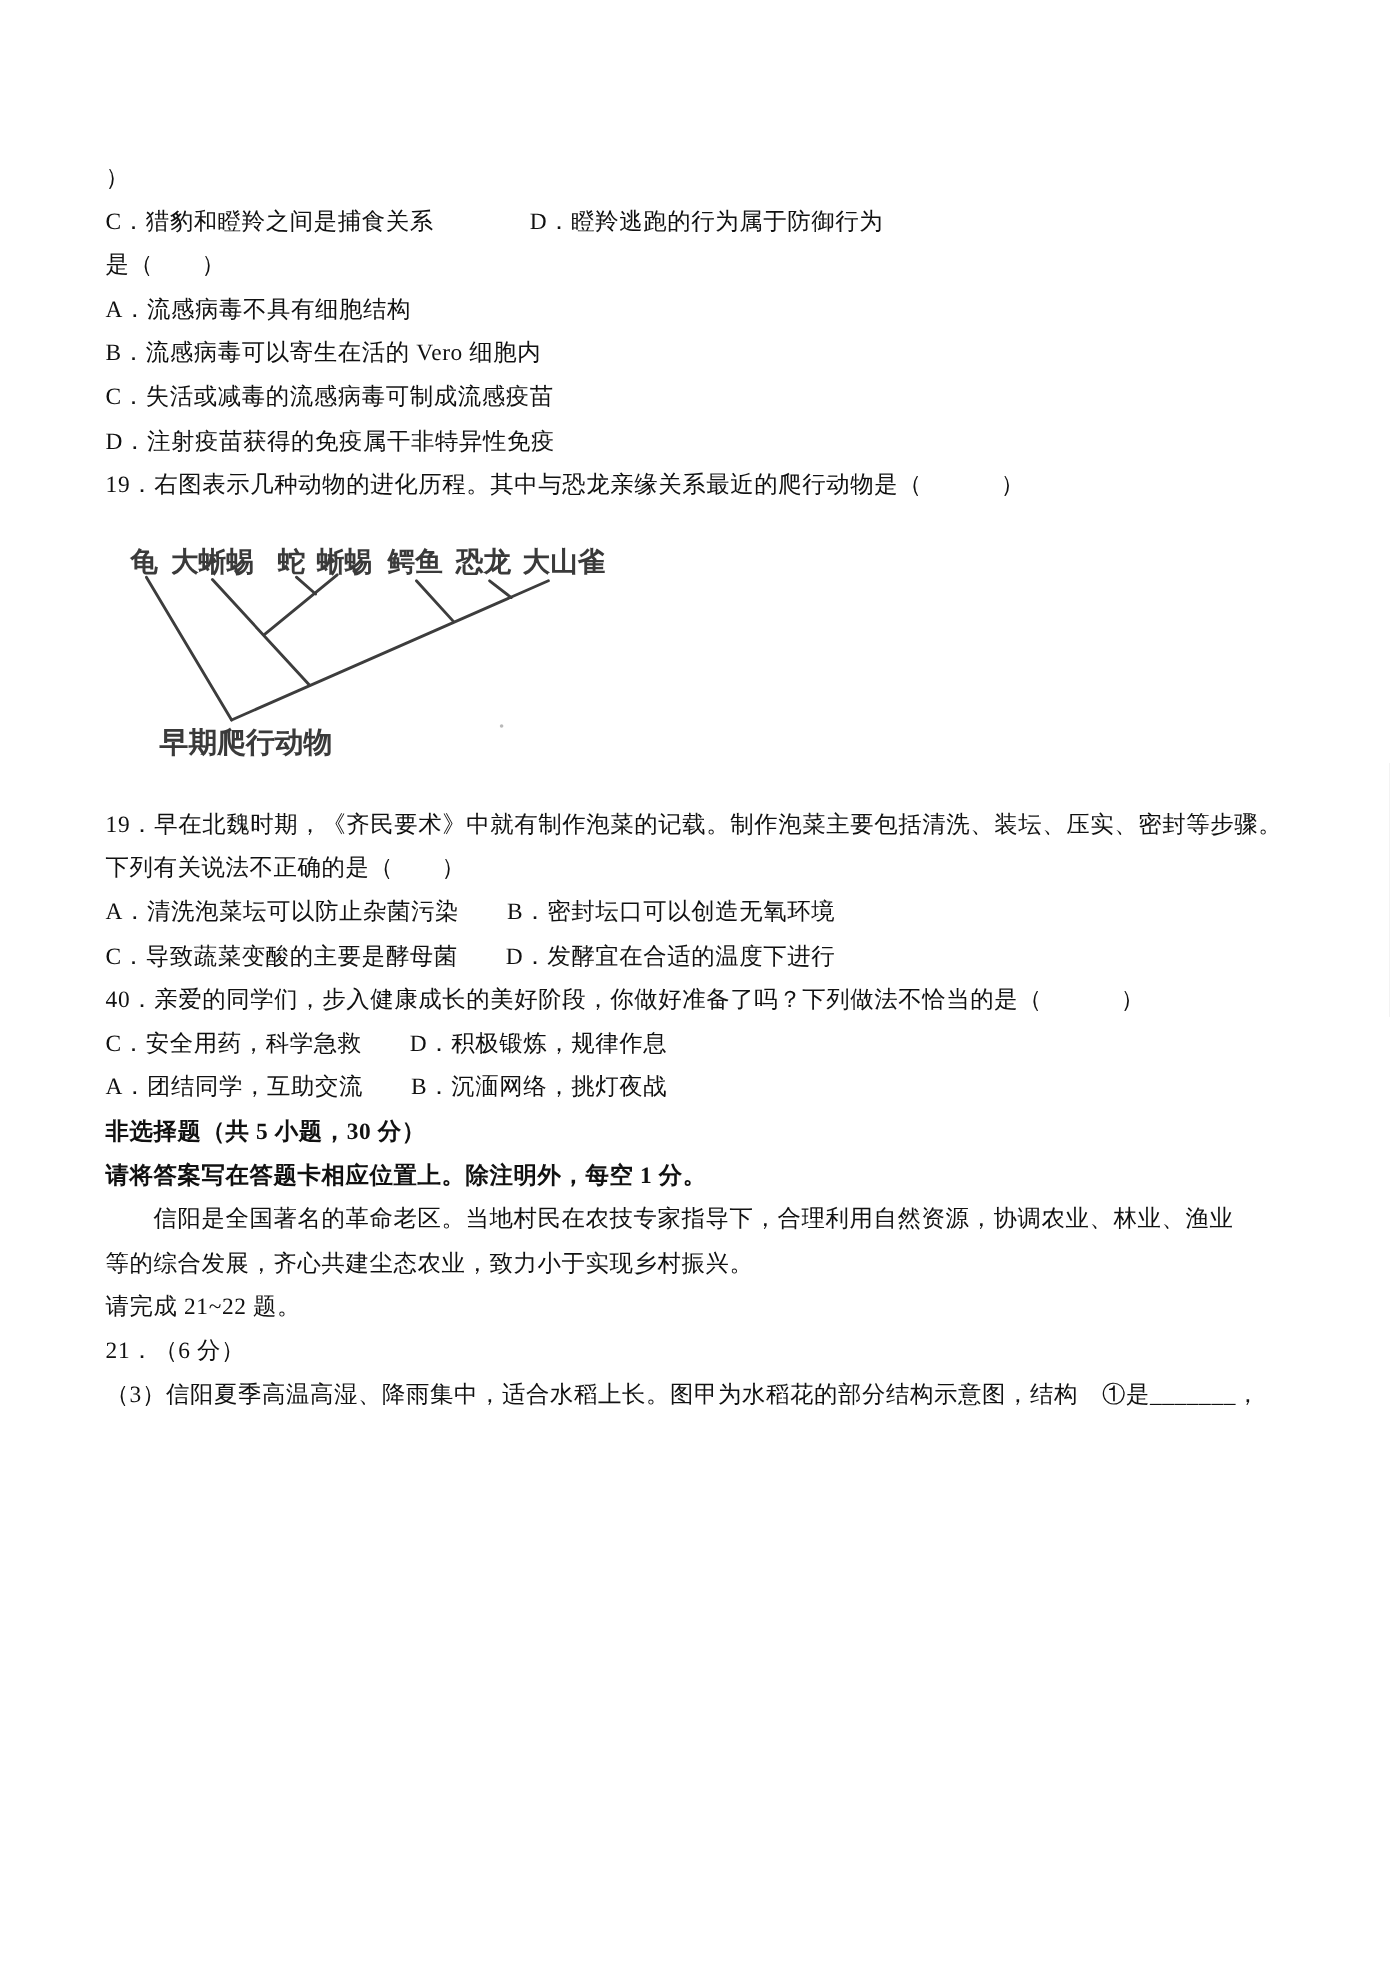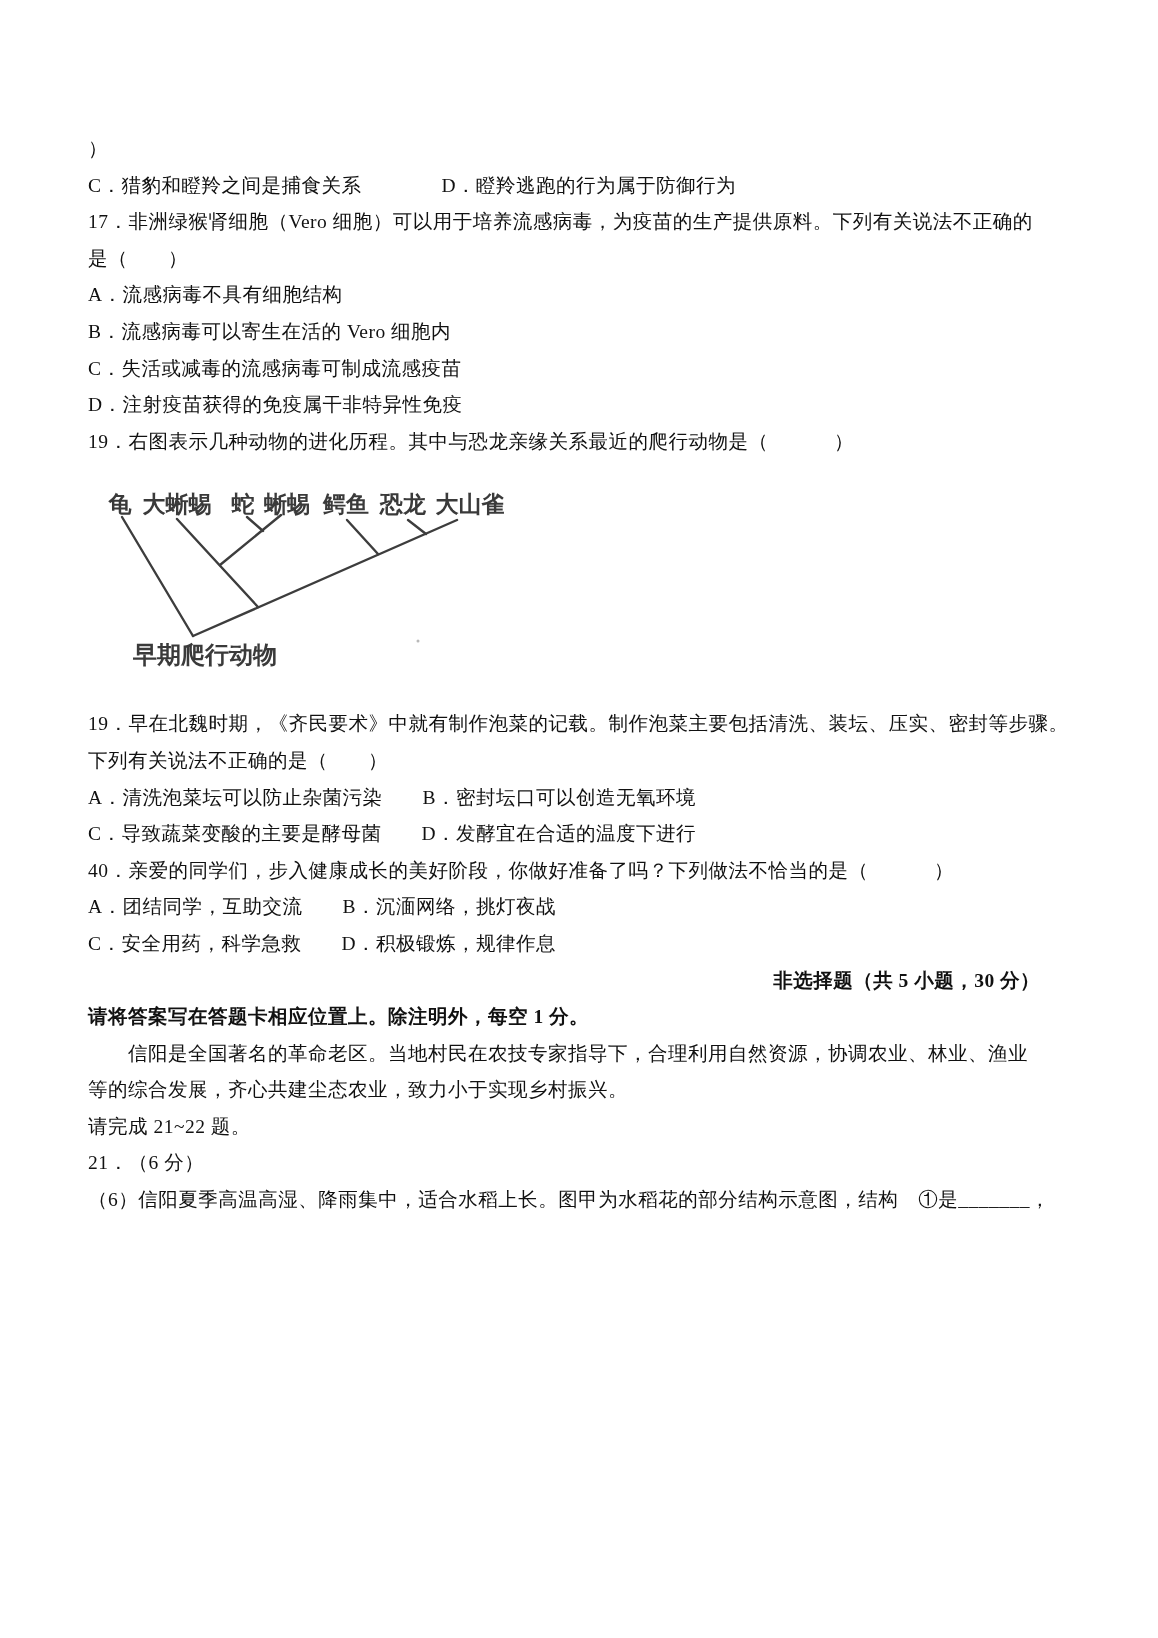--- a/index.html
+++ b/index.html
@@ -15,39 +15,38 @@
   .content{
     position:absolute;left:88px;top:131px;width:1000px;
   }
   .ln{
     line-height:36.6px;
     font-size:19.5px;
     letter-spacing:0.5px;
     white-space:pre;
   }
   .bold{font-weight:bold;}
-  .center{text-align:right;width:952px;}
+  .center{text-align:left;width:952px;}
   svg.tree{display:block;margin:0;}
   svg.tree line{stroke:#3d3d3d;stroke-width:2.4;stroke-linecap:round;}
   svg.tree text{
     font-family:"Liberation Serif","DejaVu Serif",serif;
     font-weight:bold;fill:#3a3a3a;font-size:23px;
   }
   svg.tree text.root{font-size:24px;}
 </style>
 </head>
 <body>
 
 <div class="page">
   <div class="content">
 
     <div class="ln">）</div>
     <div class="ln">C．猎豹和瞪羚之间是捕食关系　　　　D．瞪羚逃跑的行为属于防御行为</div>
 
-    <div class="ln">17．非洲绿猴肾细胞（Vero 细胞）可以用于培养流感病毒，为疫苗的生产提供原料。下列有关说法不正确的</div>
     <div class="ln">是（　　）</div>
     <div class="ln">A．流感病毒不具有细胞结构</div>
     <div class="ln">B．流感病毒可以寄生在活的 Vero 细胞内</div>
     <div class="ln">C．失活或减毒的流感病毒可制成流感疫苗</div>
     <div class="ln">D．注射疫苗获得的免疫属干非特异性免疫</div>
 
     <div class="ln">19．右图表示几种动物的进化历程。其中与恐龙亲缘关系最近的爬行动物是（　　　 ）</div>
 
     <svg class="tree" width="440" height="246" viewBox="0 0 440 246">
 
@@ -71,27 +70,27 @@
       <text class="root" x="45" y="203">早期爬行动物</text>
     </svg>
 
 
     <div class="ln">19．早在北魏时期，《齐民要术》中就有制作泡菜的记载。制作泡菜主要包括清洗、装坛、压实、密封等步骤。</div>
     <div class="ln">下列有关说法不正确的是（　　）</div>
     <div class="ln">A．清洗泡菜坛可以防止杂菌污染　　B．密封坛口可以创造无氧环境</div>
     <div class="ln">C．导致蔬菜变酸的主要是酵母菌　　D．发酵宜在合适的温度下进行</div>
 
     <div class="ln">40．亲爱的同学们，步入健康成长的美好阶段，你做好准备了吗？下列做法不恰当的是（　　　 ）</div>
+    <div class="ln">C．安全用药，科学急救　　D．积极锻炼，规律作息</div>
     <div class="ln">A．团结同学，互助交流　　B．沉湎网络，挑灯夜战</div>
-    <div class="ln">C．安全用药，科学急救　　D．积极锻炼，规律作息</div>
 
     <div class="ln bold center">非选择题（共 5 小题，30 分）</div>
     <div class="ln bold">请将答案写在答题卡相应位置上。除注明外，每空 1 分。</div>
 
     <div class="ln">　　信阳是全国著名的革命老区。当地村民在农技专家指导下，合理利用自然资源，协调农业、林业、渔业</div>
     <div class="ln">等的综合发展，齐心共建尘态农业，致力小于实现乡村振兴。</div>
     <div class="ln">请完成 21~22 题。</div>
 
     <div class="ln">21．（6 分）</div>
-    <div class="ln">（6）信阳夏季高温高湿、降雨集中，适合水稻上长。图甲为水稻花的部分结构示意图，结构　①是_______，</div>
+    <div class="ln">（3）信阳夏季高温高湿、降雨集中，适合水稻上长。图甲为水稻花的部分结构示意图，结构　①是_______，</div>
 
   </div>
 </div>
 
 </body></html>

